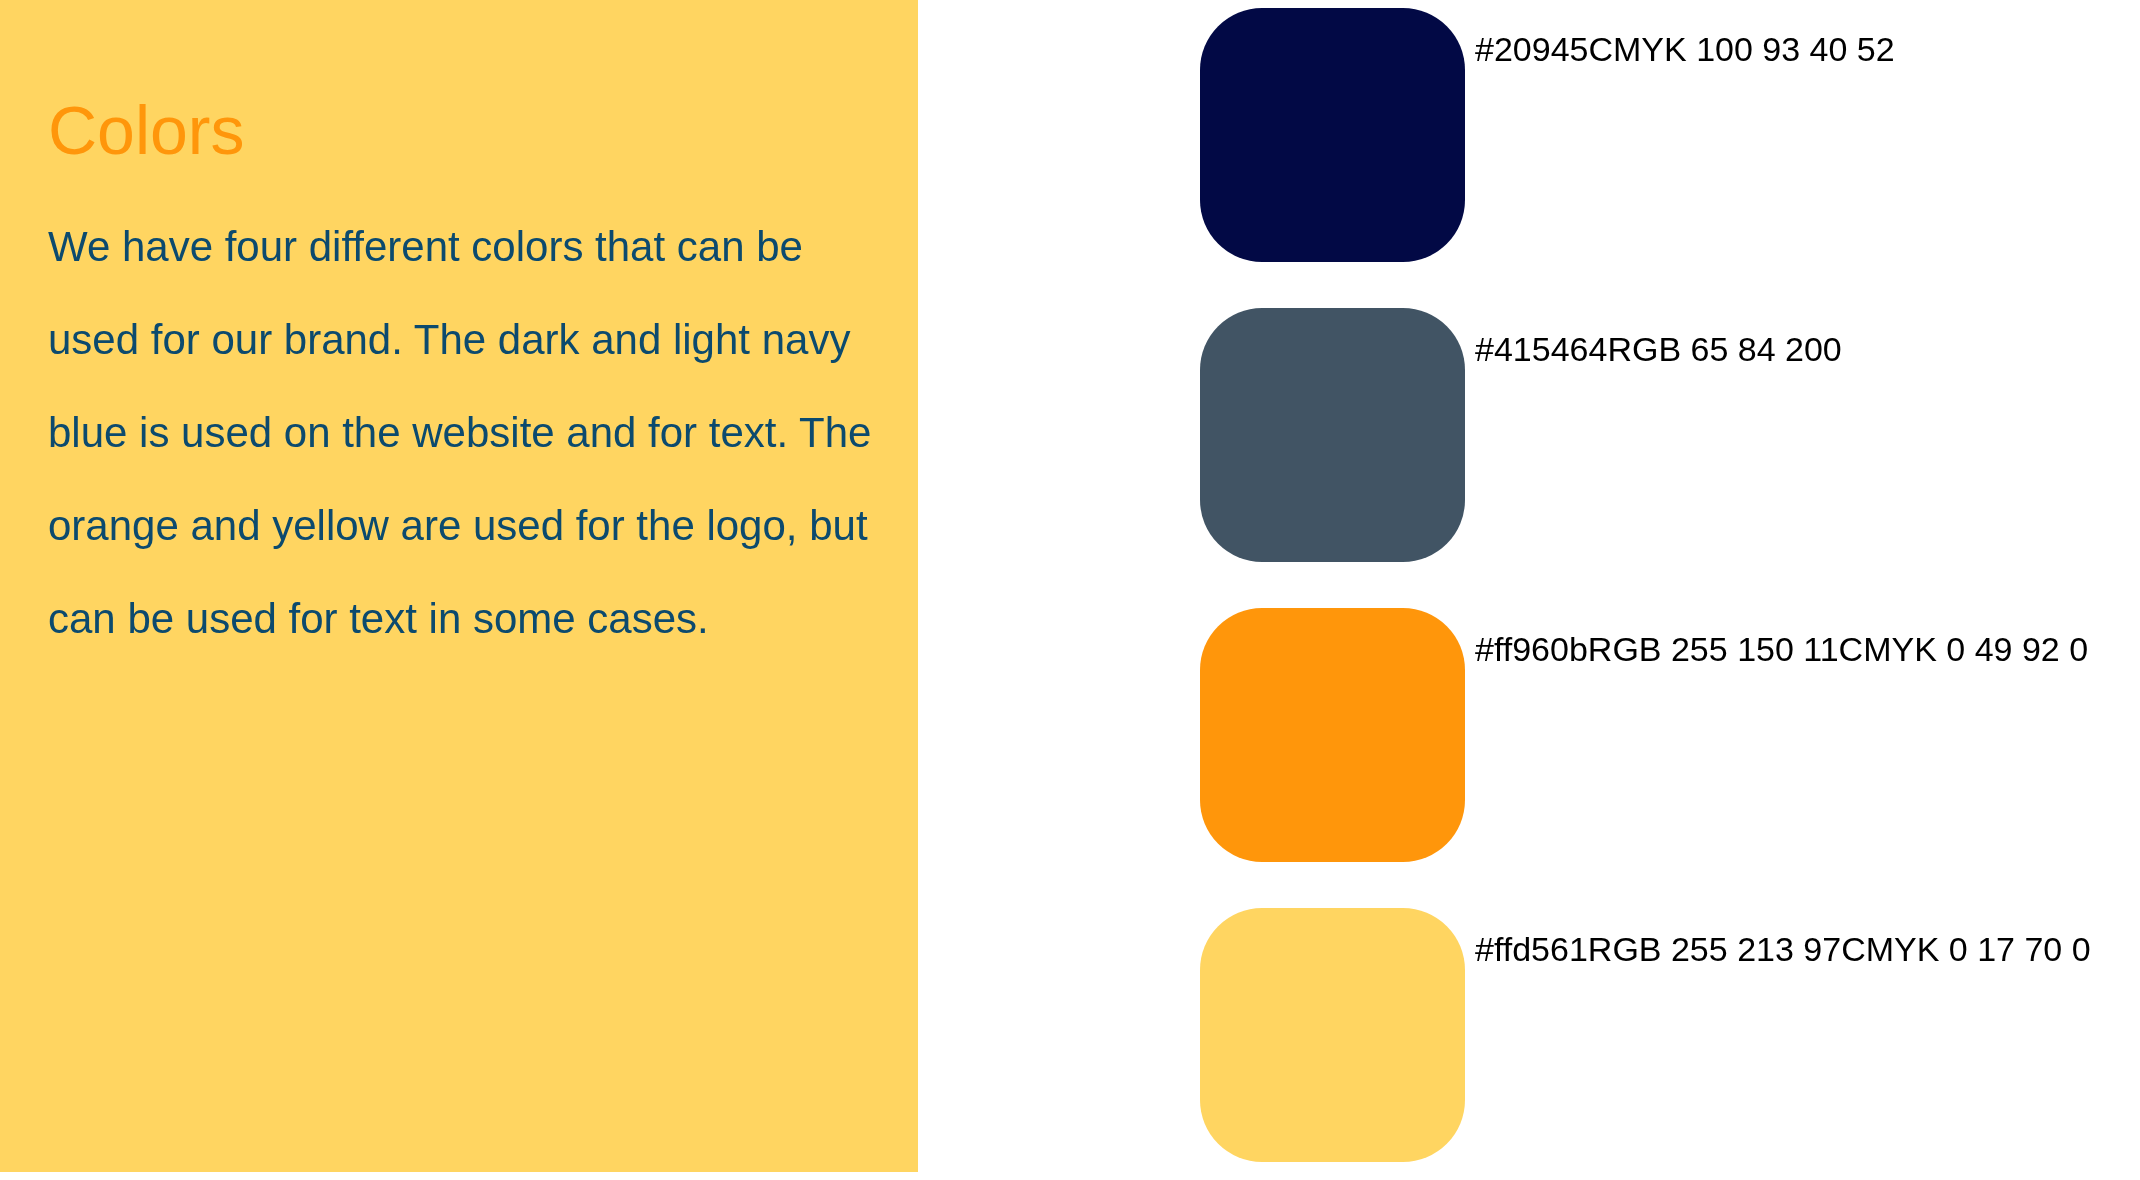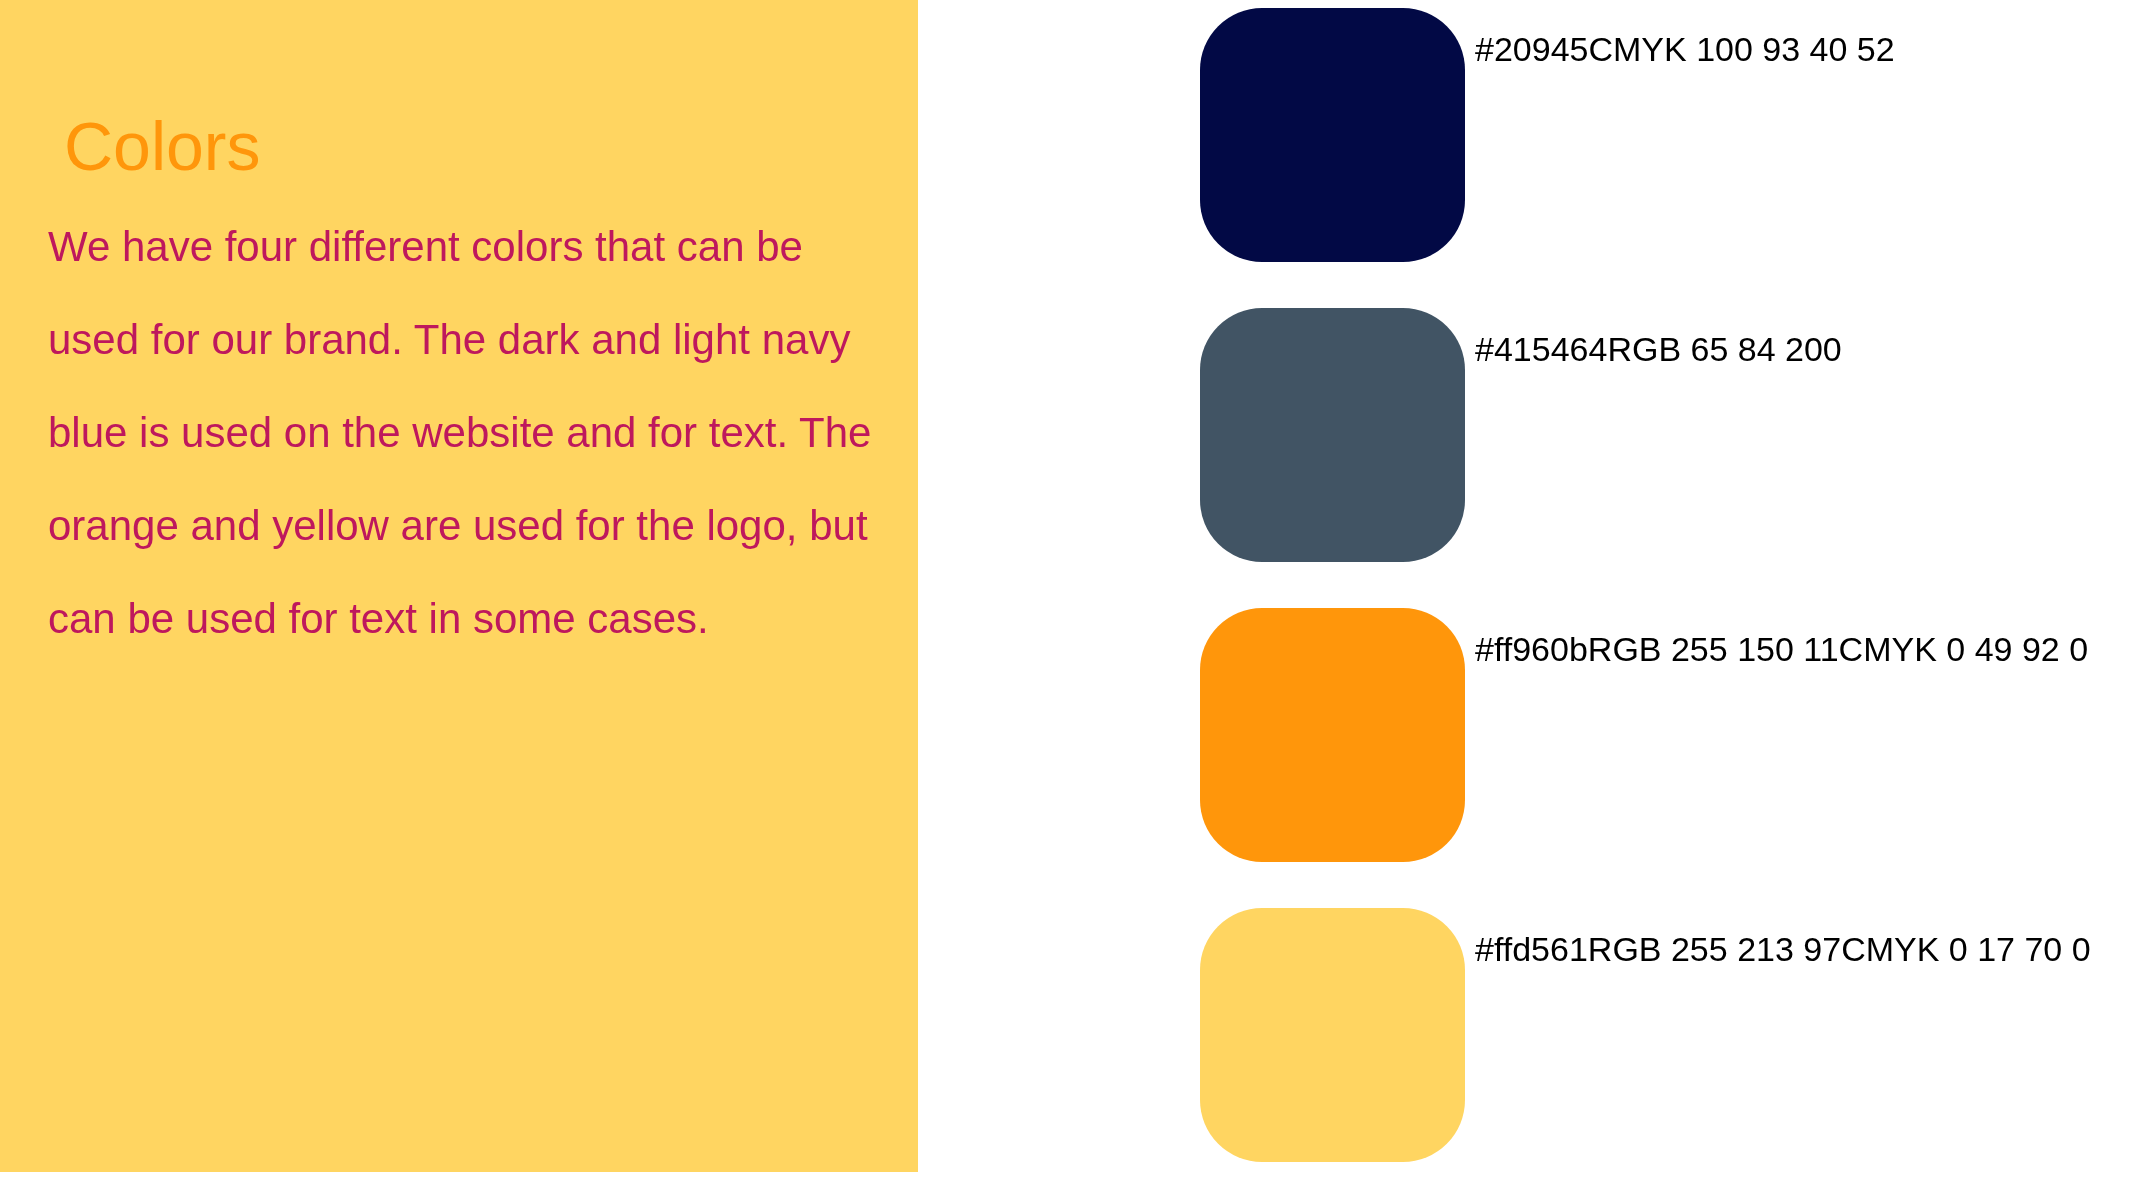--- a/index.html
+++ b/index.html
@@ -29,21 +29,21 @@
     width: 918px;
     height: 1172px;
     background: #ffd561;
     box-sizing: border-box;
   }
 
   .panel-title {
     position: absolute;
     left: 48px;
     top: 96px;
-    margin: 16px;
+    margin: 0;
     font-size: 68px;
     font-weight: 400;
     line-height: 1;
     letter-spacing: 0px;
     color: #ff960b;
     white-space: nowrap;
   }
 
   .panel-body {
     position: absolute;
@@ -105,21 +105,21 @@
     margin-bottom: 0;
   }
 </style>
 </head>
 <body>
 
 <div class="page">
 
   <section class="left-panel" style="background: rgb(255, 213, 97);">
     <h1 class="panel-title" style="color: rgb(255, 150, 11);">Colors</h1>
-    <p class="panel-body" style="color: #be185d;">We have four different colors that can be used for our brand. The dark and light navy blue is used on the website and for text. The orange and yellow are used for the logo, but can be used for text in some cases.</p>
+    <p class="panel-body" style="color: #0c4a6e;">We have four different colors that can be used for our brand. The dark and light navy blue is used on the website and for text. The orange and yellow are used for the logo, but can be used for text in some cases.</p>
   </section>
 
   <section class="swatch-column">
 
     <div class="swatch-row">
       <div class="swatch-chip" id="chip-0" style="background: rgb(2, 9, 69);"></div>
       <div class="swatch-info">
         <div class="swatch-line">#20945</div>
         <div class="swatch-line">CMYK 100 93 40 52</div>
       </div>

